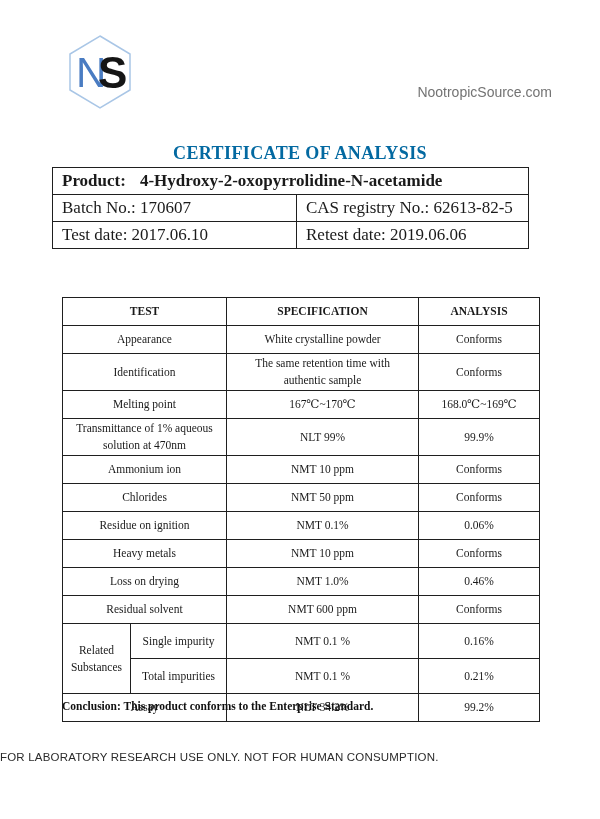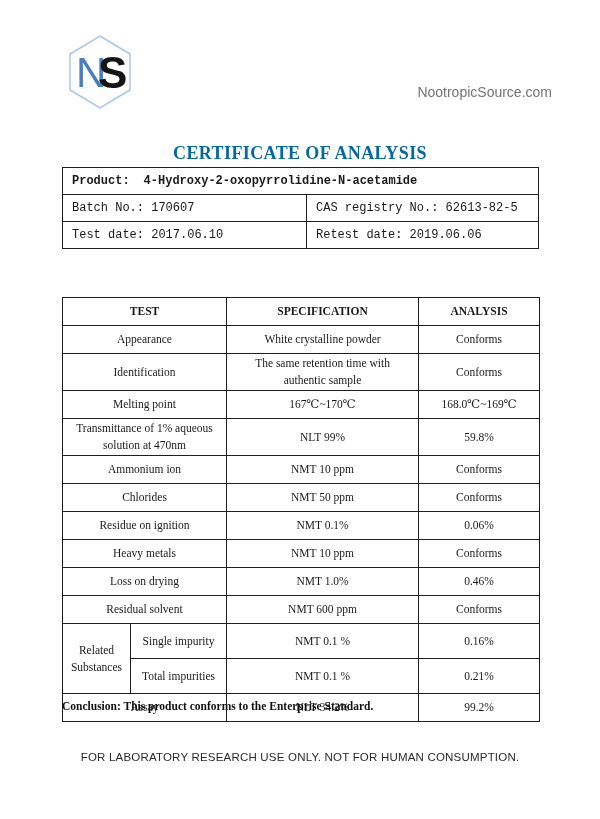--- a/index.html
+++ b/index.html
@@ -19,22 +19,22 @@
     font-family:"Liberation Sans","DejaVu Sans",sans-serif;
     font-size:14px; color:#737373;
   }
   .page-title {
     position:absolute; top:143px; left:0; width:600px;
     text-align:center; font-size:18px; font-weight:bold;
     letter-spacing:0.4px; color:#0369a1;
   }
   table { border-collapse:collapse; }
   .info-table {
-    position:absolute; left:62px; top:167px; width:476px;
-    font-size:12px; table-layout:fixed;font-family:Liberation Mono, monospace;
+    position:absolute; left:52px; top:167px; width:476px;
+    font-size:17px; table-layout:fixed;
   }
   .info-table td {
     border:1px solid #1f1f1f; height:26px;
     padding:0 4px 0 9px; vertical-align:middle;
     overflow:hidden; white-space:nowrap;
   }
   .info-table .product-row td { font-weight:bold; }
   .product-gap { display:inline-block; width:14px; }
   .results-table {
     position:absolute; left:62px; top:297px; width:477px;
@@ -49,21 +49,21 @@
   .r-s  td { height:25px; }
   .r-d  td { height:34px; }
   .r-rel td { height:32px; }
   .group-cell { padding:1px 2px; }
   .conclusion {
     position:absolute; left:62px; top:700px; width:480px;
     font-weight:bold; font-size:11.5px; color:#111;
   }
   .footer-disclaimer {
     position:absolute; top:751px; left:0; width:600px;
-    text-align:center;
+    text-align:left;
     font-family:"Liberation Sans","DejaVu Sans",sans-serif;
     font-size:11.5px; color:#2b2b2b; letter-spacing:0.2px;
   }
 </style>
 </head>
 <body>
 
 <svg class="logo" viewBox="0 0 72 76" xmlns="http://www.w3.org/2000/svg">
   <polygon points="36,2 66,20 66,56 36,74 6,56 6,20" fill="#ffffff" stroke="#a9c6e6" stroke-width="1.5"></polygon>
   <text x="12" y="53" font-family="Liberation Sans, DejaVu Sans, sans-serif" font-size="42" font-weight="400" fill="#4a7cc2">N</text>
@@ -118,21 +118,21 @@
     <td>Conforms</td>
   </tr>
   <tr class="r-s">
     <td colspan="2">Melting point</td>
     <td>167℃~170℃</td>
     <td>168.0℃~169℃</td>
   </tr>
   <tr class="r-d">
     <td colspan="2">Transmittance of 1% aqueous solution at 470nm</td>
     <td>NLT 99%</td>
-    <td>59.8%</td>
+    <td>99.9%</td>
   </tr>
   <tr class="r-s">
     <td colspan="2">Ammonium ion</td>
     <td>NMT 10 ppm</td>
     <td>Conforms</td>
   </tr>
   <tr class="r-s">
     <td colspan="2">Chlorides</td>
     <td>NMT 50 ppm</td>
     <td>Conforms</td>

